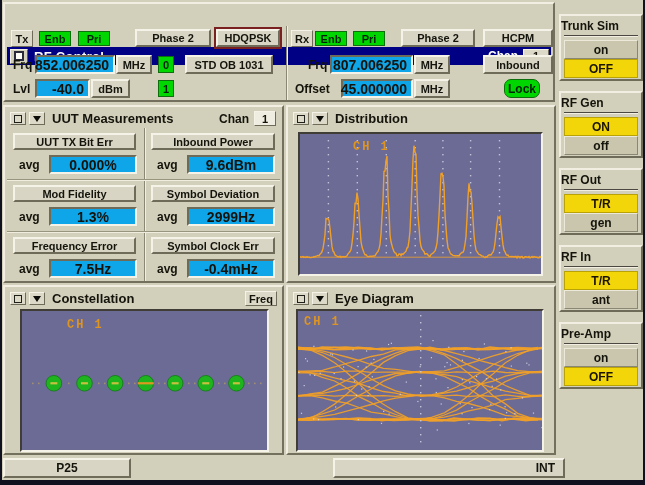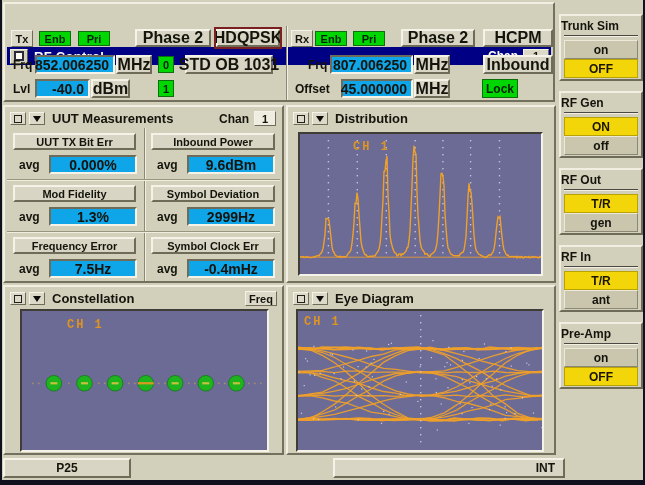--- a/index.html
+++ b/index.html
@@ -15,21 +15,21 @@
   .spacer{flex:1;}
   .win-icon{width:16px;height:13px;background:#d2cfba;border:1px solid;border-color:#f2efe2 #5c5a4a #5c5a4a #f2efe2;margin-left:3px;display:flex;align-items:center;justify-content:center;}
   .win-icon-inner{width:6px;height:6px;border:2px solid #2a2a3a;background:#fdfdf6;}
   .chan-label{font-weight:bold;font-size:12px;margin-right:5px;}
   .minibox{background:#dcd9c8;border:1px solid;border-color:#f5f3e8 #6e6b58 #6e6b58 #f5f3e8;font-weight:bold;font-size:11px;display:flex;align-items:center;justify-content:center;box-sizing:border-box;color:#14140c;}
   .hdr{position:absolute;left:2px;right:2px;top:2px;height:19px;display:flex;align-items:center;}
   .hbtn{width:16px;height:13px;background:#dcd9c8;border:1px solid;border-color:#f5f3e8 #6e6b58 #6e6b58 #f5f3e8;display:flex;align-items:center;justify-content:center;margin-left:3px;box-sizing:border-box;}
   .sq{width:6px;height:6px;border:1px solid #20201a;}
   .tri{width:0;height:0;border-left:4px solid transparent;border-right:4px solid transparent;border-top:6px solid #0c0c08;}
   .hdr-title{margin-left:7px;font-weight:bold;font-size:13px;white-space:nowrap;}
-  .btn{position:absolute;background:#d8d5c4;border:2px solid;border-color:#f5f3e8 #6e6b58 #6e6b58 #f5f3e8;font-weight:bold;font-size:16px;display:flex;align-items:center;justify-content:center;box-sizing:border-box;white-space:nowrap;}
+  .btn{position:absolute;background:#d8d5c4;border:2px solid;border-color:#f5f3e8 #6e6b58 #6e6b58 #f5f3e8;font-weight:bold;font-size:11px;display:flex;align-items:center;justify-content:center;box-sizing:border-box;white-space:nowrap;}
   .btn.red{outline:2px solid #7a2020;}
   .field{position:absolute;background:#0ea5e9;border:2px solid;border-color:#6e6b58 #f5f3e8 #f5f3e8 #6e6b58;font-weight:bold;font-size:14px;display:flex;align-items:center;justify-content:flex-end;padding:0 4px;box-sizing:border-box;}
   .field.center{justify-content:center;padding:0 2px;}
   .green{position:absolute;background:#00d600;border:1px solid #0e6e0e;font-weight:bold;font-size:11px;color:#002008;display:flex;align-items:center;justify-content:center;box-sizing:border-box;}
   .lbl{position:absolute;font-weight:bold;font-size:12px;white-space:nowrap;}
   .vdivider{position:absolute;width:0;border-left:1px solid #8a8774;border-right:1px solid #f2efe2;}
   .hdivider{position:absolute;height:0;border-top:1px solid #98957f;border-bottom:1px solid #f0eddf;}
   .chart{position:absolute;background:#6b6b96;border:2px solid;border-color:#3f3d35 #f5f3e8 #f5f3e8 #3f3d35;box-sizing:content-box;}
   .chart svg{display:block;}
   .chlabel{position:absolute;color:#de9420;font:bold 12px "Liberation Mono",monospace;letter-spacing:2px;}
@@ -88,21 +88,21 @@
       <span class="btn" style="left:194px;top:3px;width:70px;height:18px;">HCPM</span>
 
       <span class="lbl" style="left:19px;top:32px;">Frq</span>
       <span class="field" style="left:41px;top:29px;width:83px;height:19px;">807.006250</span>
       <span class="btn" style="left:125px;top:29px;width:36px;height:19px;">MHz</span>
       <span class="btn" style="left:194px;top:29px;width:70px;height:19px;">Inbound</span>
 
       <span class="lbl" style="left:6px;top:56px;">Offset</span>
       <span class="field" style="left:52px;top:53px;width:72px;height:19px;">45.000000</span>
       <span class="btn" style="left:125px;top:53px;width:36px;height:19px;">MHz</span>
-      <span class="green" style="left:193px;top:53px;width:36px;height:19px;font-size:12px;">Lock</span>
+      <span class="green" style="left:215px;top:53px;width:36px;height:19px;font-size:12px;border-radius:7px;">Lock</span>
     </div>
   </div>
 
   <div class="panel" style="left:1px;top:105px;width:281px;height:178px;">
     <div class="hdr">
       <span class="hbtn">
           <span class="sq"></span>
         </span>
       <span class="hbtn">
           <span class="tri"></span>

